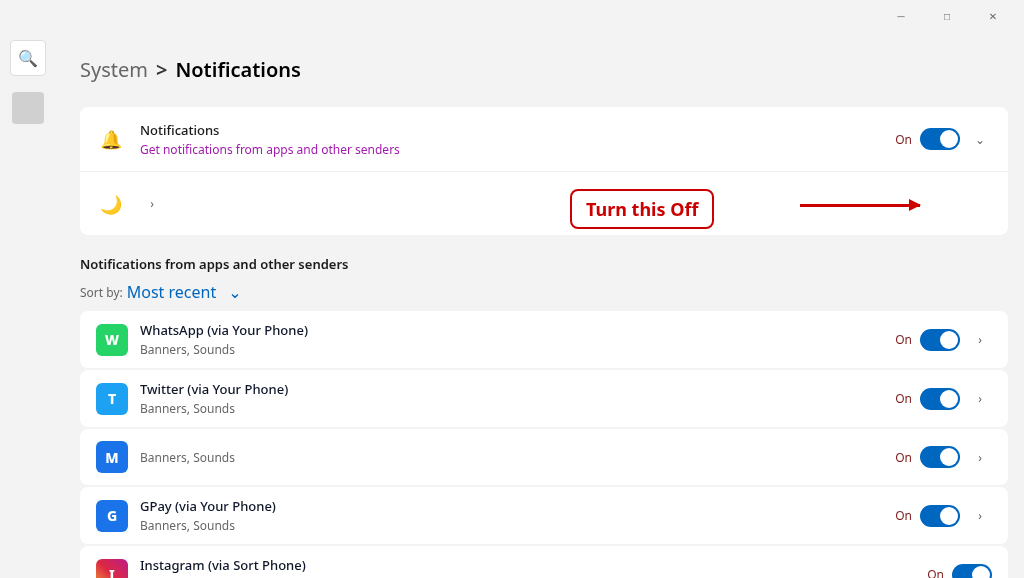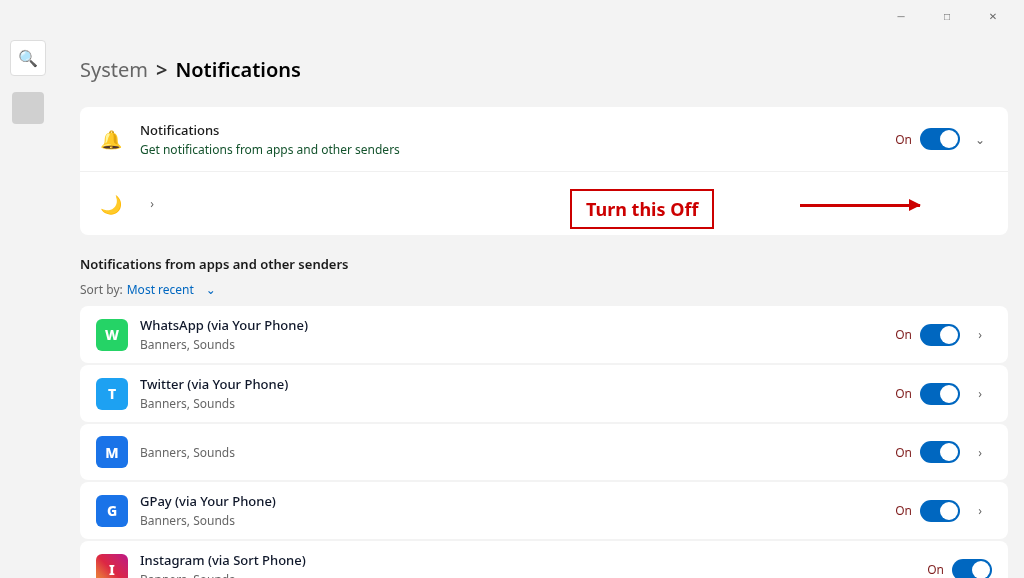--- a/index.html
+++ b/index.html
@@ -149,21 +149,21 @@
 
     .row-title {
       font-size: 13px;
       font-weight: 500;
       color: #1a1a1a;
       margin-bottom: 2px;
     }
 
     .row-subtitle {
       font-size: 12px;
-      color: #14532d;
+      color: #a21caf;
     }
 
     .row-controls {
       display: flex;
       align-items: center;
       gap: 8px;
     }
 
     .toggle-label {
       font-size: 12px;
@@ -220,21 +220,21 @@
       gap: 4px;
       margin-bottom: 8px;
     }
 
     .sort-label {
       font-size: 12px;
       color: #666;
     }
 
     .sort-value {
-      font-size: 12px;
+      font-size: 16px;
       color: #0067c0;
       cursor: pointer;
       display: flex;
       align-items: flex-start;
       gap: 12px;
     }
 
     .app-list {
       display: flex;
       flex-direction: column;
@@ -296,21 +296,21 @@
     .app-controls {
       display: flex;
       align-items: center;
       gap: 8px;
     }
 
     
     .annotation-box {
       position: absolute;
       border: 2px solid #cc0000;
-      border-radius: 0;
+      border-radius: 8px;
       background: white;
       padding: 6px 14px;
       font-size: 18px;
       font-weight: 700;
       color: #cc0000;
       white-space: nowrap;
       z-index: 10;
       left: 490px;
       top: 82px;
     }

